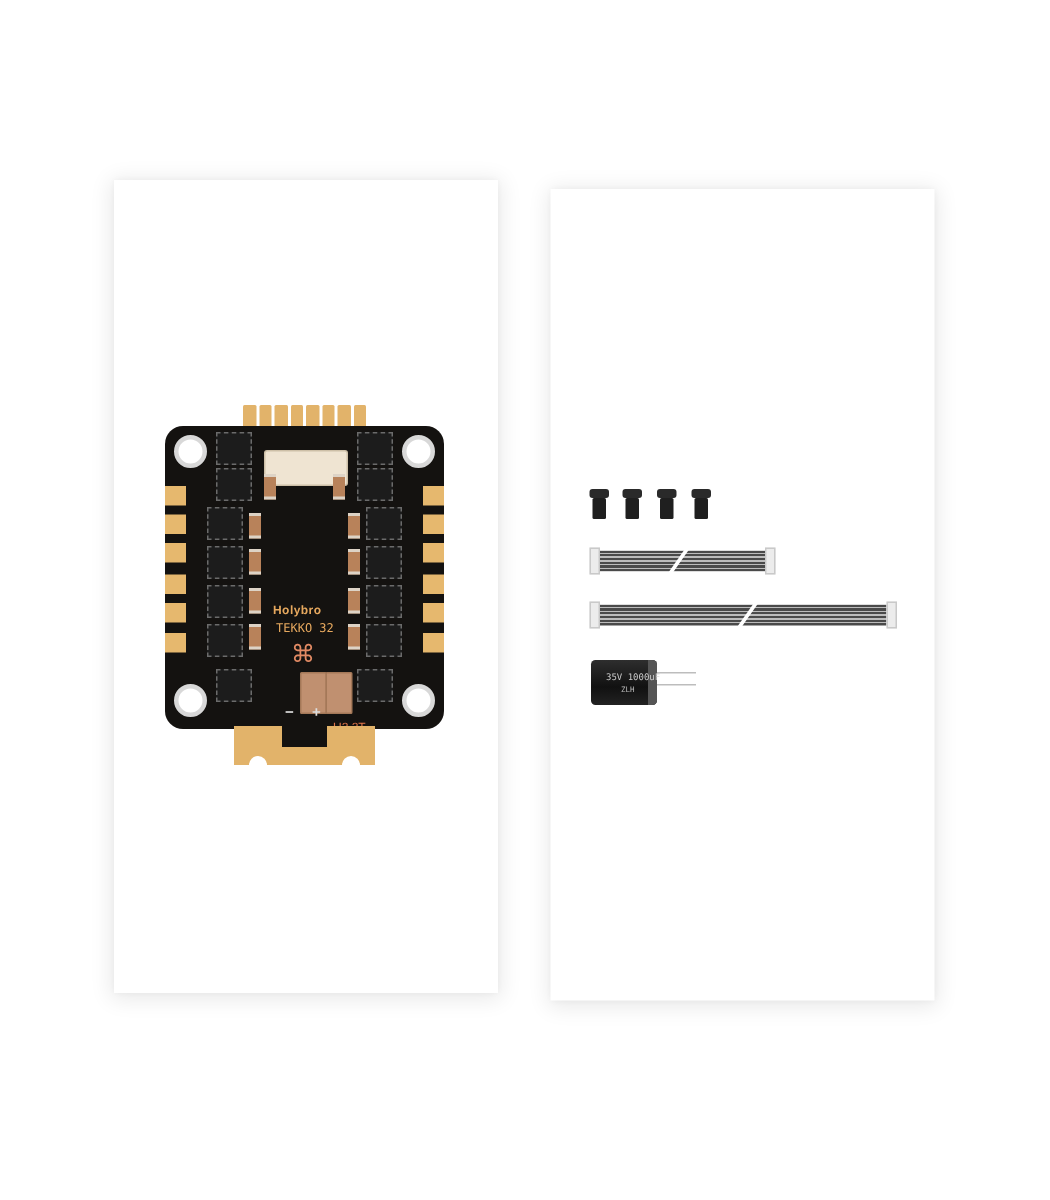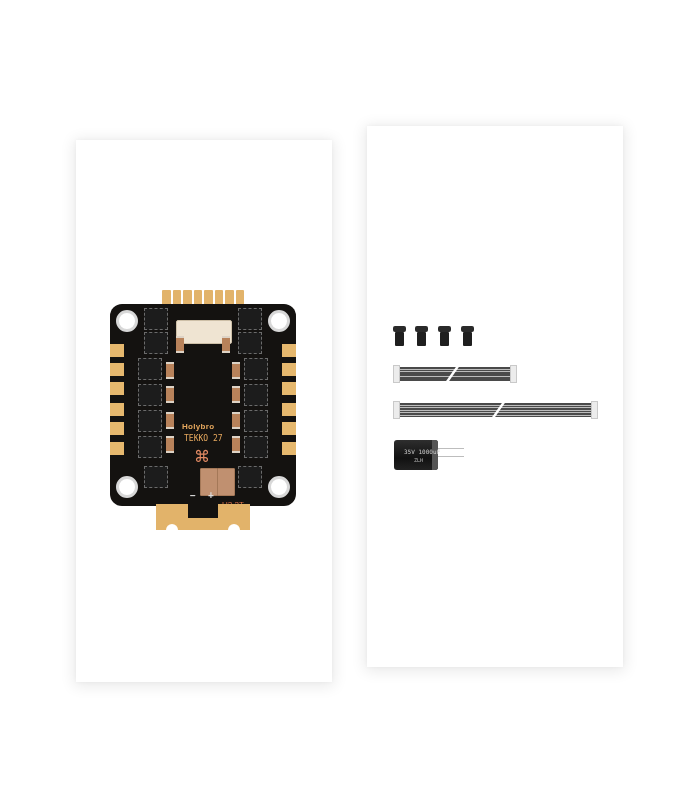--- a/index.html
+++ b/index.html
@@ -5,21 +5,21 @@
   html, body { margin: 0; padding: 0; }
   body {
     width: 700px; height: 800px; background: #ffffff;
     position: relative; overflow: hidden;
     font-family: "Liberation Sans", sans-serif;
   }
   .card {
     position: absolute; background: #ffffff;
     box-shadow: 0 2px 14px 2px rgba(0,0,0,0.09), 0 0 4px rgba(0,0,0,0.04);
   }
-  #card-esc { left: 76px; top: 140px; width: 256px; height: 542px; }
+  #card-esc { left: 76px; top: 120px; width: 256px; height: 542px; }
   #card-acc { left: 367px; top: 126px; width: 256px; height: 541px; }
 
   
   .esc { position: absolute; left: 34px; top: 150px; width: 188px; height: 242px; }
   .pcb {
     position: absolute; left: 0; top: 14px; width: 186px; height: 202px;
     background: #141210; border-radius: 12px;
   }
   .top-pins { position: absolute; left: 52px; top: 0; width: 82px; height: 16px; display: flex; gap: 2px; }
   .top-pins span { flex: 1; background: #e2b36a; border-radius: 1px; }
@@ -165,21 +165,21 @@
       <div class="cap" style="left:56px;top:58px"></div>
       <div class="cap" style="left:122px;top:58px"></div>
       <div class="cap" style="left:56px;top:82px"></div>
       <div class="cap" style="left:122px;top:82px"></div>
       <div class="cap" style="left:56px;top:108px"></div>
       <div class="cap" style="left:122px;top:108px"></div>
       <div class="cap" style="left:56px;top:132px"></div>
       <div class="cap" style="left:122px;top:132px"></div>
 
       <div class="brand">Holybro</div>
-      <div class="model">TEKKO 27</div>
+      <div class="model">TEKKO 32</div>
       <div class="logo-x">⌘</div>
       <div class="bigcap" style="left:90px"></div>
       <div class="bigcap" style="left:107px"></div>
       <div class="ver">U2.2T</div>
     </div>
     <div class="power-tab">
       <div class="mid"></div>
       <div class="notch" style="left:10px"></div>
       <div class="notch" style="right:10px"></div>
     </div>

